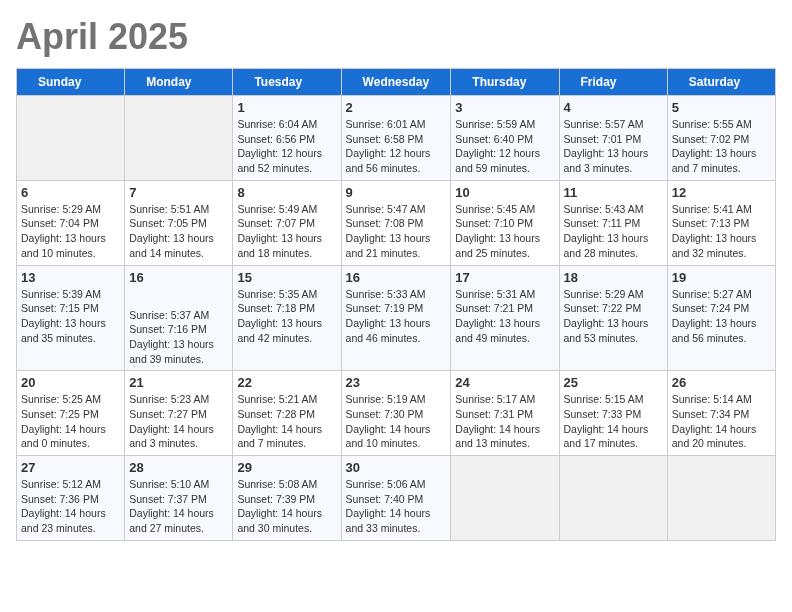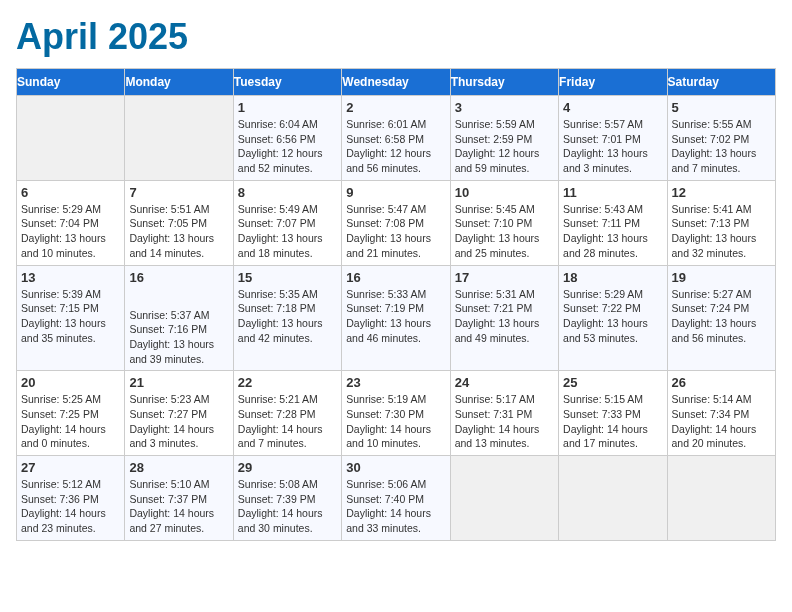--- a/index.html
+++ b/index.html
@@ -20,35 +20,35 @@
       display: flex;
       flex-direction: column;
       align-items: flex-start;
     }
     .title-area {
       text-align: right;
     }
     .month-title {
       font-size: 36px;
       font-weight: bold;
-      color: #0369a1;
+      color: #737373;
     }
     .location-title {
       font-size: 16px;
       color: #555;
     }
     table {
       width: 100%;
       border-collapse: collapse;
       font-size: 11px;
     }
     thead tr th {
       background-color: #1a6fd4;
       color: #fff;
-      padding: 6px 0;
+      padding: 6px 21px;
       text-align: left;
       font-size: 12px;
       font-weight: bold;
       border: 1px solid #ccc;
       margin-top: 35px;
     }
     tbody tr td {
       vertical-align: top;
       border: 1px solid #ccc;
       padding: 4px 4px;
@@ -113,21 +113,21 @@
         <td>
           <span class="day-num">2</span>
           <div class="cell-info" style="white-space: pre-line;">Sunrise: 6:01 AM
 Sunset: 6:58 PM
 Daylight: 12 hours
 and 56 minutes.</div>
         </td>
         <td>
           <span class="day-num">3</span>
           <div class="cell-info" style="white-space: pre-line;">Sunrise: 5:59 AM
-Sunset: 2:59 PM
+Sunset: 6:40 PM
 Daylight: 12 hours
 and 59 minutes.</div>
         </td>
         <td>
           <span class="day-num">4</span>
           <div class="cell-info" style="white-space: pre-line;">Sunrise: 5:57 AM
 Sunset: 7:01 PM
 Daylight: 13 hours
 and 3 minutes.</div>
         </td>

